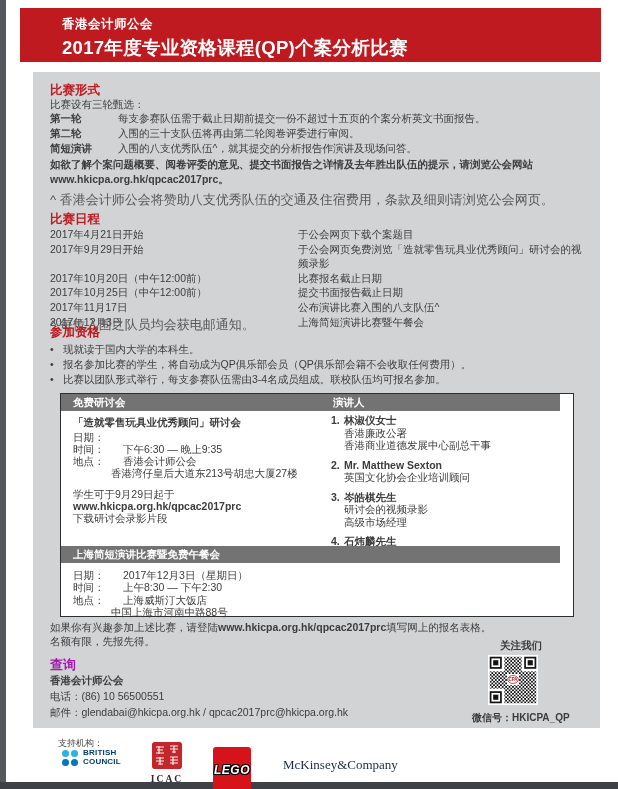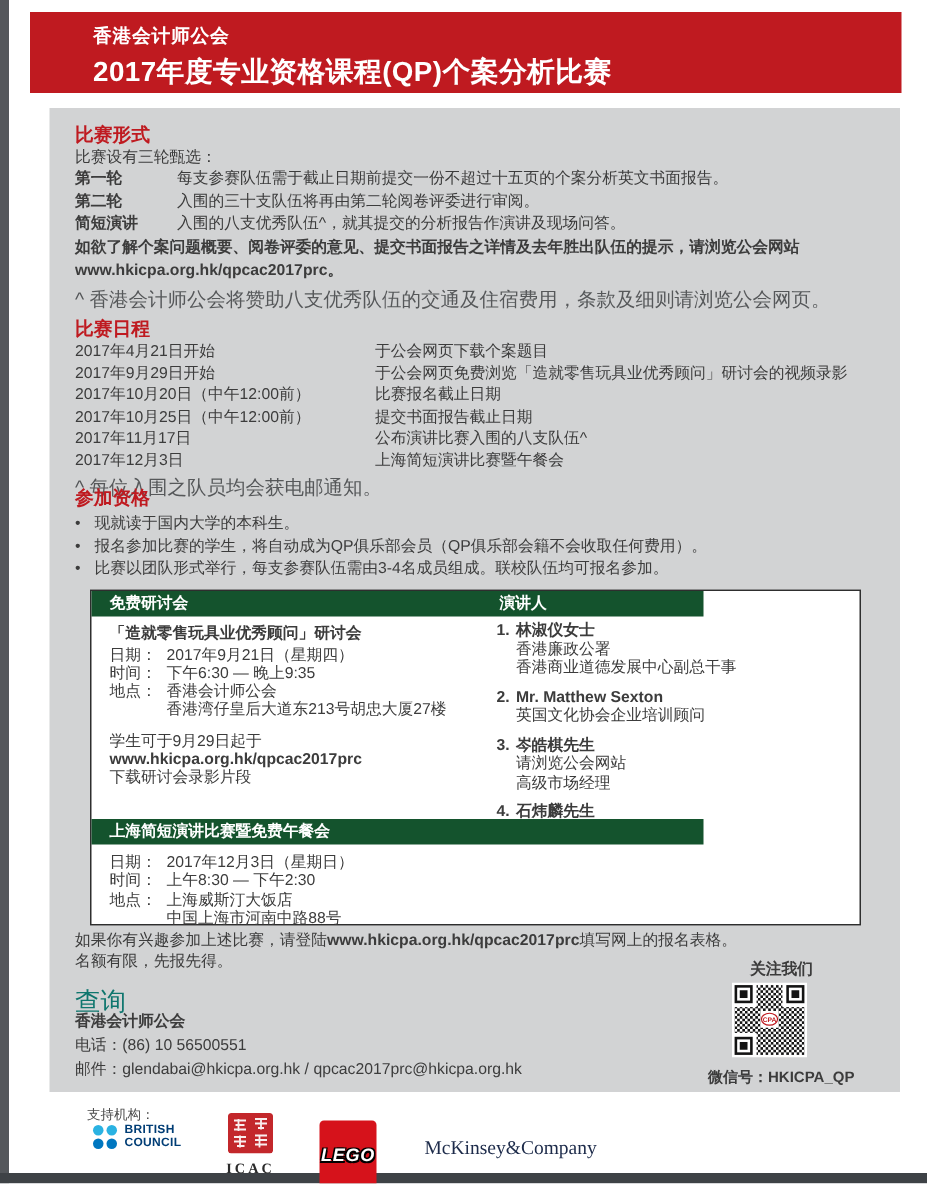--- a/index.html
+++ b/index.html
@@ -18,49 +18,49 @@
   .sec-h{position:absolute;left:17px;color:#bf1a20;font-size:12.5px;font-weight:bold;}
   .abs{position:absolute;left:17px;}
   .b{font-weight:bold;}
   .fn{font-size:13px;color:#56585a;}
 
   .round{position:absolute;left:17px;white-space:nowrap;}
   .round .rl{display:inline-block;width:68px;font-weight:bold;}
 
   .srow{display:flex;line-height:14.6px;}
   .sdate{width:200px;flex:0 0 200px;}
-  .sdesc{flex:1;}
+  .sdesc{flex:1;margin-left:48px;}
 
   .bul{display:flex;line-height:15px;}
   .dot{width:13px;flex:0 0 13px;}
 
   
   .panel{position:absolute;left:27px;top:321px;width:514px;height:224px;background:#fff;border:1px solid #2e2e2e;box-sizing:border-box;}
-  .bar{position:absolute;left:0;width:408px;height:17px;background:#14532d;color:#fff;font-size:10.5px;font-weight:bold;line-height:17px;}
+  .bar{position:absolute;left:0;width:499px;height:17px;background:#737373;color:#fff;font-size:10.5px;font-weight:bold;line-height:17px;}
   .bar1{top:0;}
   .bar1 .bt1{position:absolute;left:12px;}
   .bar1 .bt2{position:absolute;left:272px;}
   .bar2{top:152px;}
   .bar2 .bt1{position:absolute;left:12px;}
   .semcol{position:absolute;left:12px;top:22px;width:252px;line-height:12px;}
   .sem-title{font-weight:bold;margin-bottom:3px;}
-  .lrow{display:flex;}
+  .lrow{display:flex;gap:12px;}
   .lab{width:38px;flex:0 0 38px;}
   .val{flex:1;}
   .ind{margin-left:38px;}
   .video{margin-top:9px;}
   .spkcol{position:absolute;left:270px;top:20px;width:238px;line-height:12.5px;}
   .spk{margin-bottom:7px;}
   .spk-nm{display:flex;font-weight:bold;}
   .spk-no{width:13px;flex:0 0 13px;}
   .spk-ln{margin-left:13px;}
   .shcol{position:absolute;left:12px;top:175px;width:480px;line-height:12.4px;}
 
   .cta{position:absolute;left:17px;top:548px;line-height:14px;width:470px;}
-  .contact-h{position:absolute;left:17px;top:584px;color:#0f766e;font-size:17px;font-weight:normal;}
+  .contact-h{position:absolute;left:17px;top:584px;color:#a21caf;font-size:13px;font-weight:bold;}
   .contact-org{position:absolute;left:17px;top:602px;font-weight:bold;}
   .contact-phone{position:absolute;left:17px;top:618px;}
   .contact-email{position:absolute;left:17px;top:634px;}
 
   .follow{position:absolute;left:467px;top:567px;font-weight:bold;}
   .qr{position:absolute;left:455px;top:583px;width:50px;height:50px;}
   .wechat{position:absolute;left:439px;top:639px;font-weight:bold;font-size:10px;}
 
   
   .sup-label{position:absolute;left:14px;top:737px;font-size:9px;color:#4a4a4a;margin-left:44px;}
@@ -157,21 +157,20 @@
     <div class="panel">
       <div class="bar bar1">
         <span class="bt1">免费研讨会</span>
         <span class="bt2">演讲人</span>
       </div>
 
       <div class="semcol">
         <div class="sem-title">「造就零售玩具业优秀顾问」研讨会</div>
         <div class="lrow">
             <span class="lab">日期：</span>
-            <span class="val">2017年9月21日（星期四）</span>
           </div>
         <div class="lrow">
             <span class="lab">时间：</span>
             <span class="val">下午6:30 — 晚上9:35</span>
           </div>
         <div class="lrow">
             <span class="lab">地点：</span>
             <span class="val">香港会计师公会</span>
           </div>
         <div class="ind">香港湾仔皇后大道东213号胡忠大厦27楼</div>
@@ -196,21 +195,21 @@
               <span class="spk-no">2.</span>
               <span>Mr. Matthew Sexton</span>
             </div>
           <div class="spk-ln">英国文化协会企业培训顾问</div>
         </div>
         <div class="spk">
           <div class="spk-nm">
               <span class="spk-no">3.</span>
               <span>岑皓棋先生</span>
             </div>
-          <div class="spk-ln">请浏览公会网站</div>
+          <div class="spk-ln">研讨会的视频录影</div>
           <div class="spk-ln">高级市场经理</div>
         </div>
         <div class="spk">
           <div class="spk-nm">
               <span class="spk-no">4.</span>
               <span>石炜麟先生</span>
             </div>
           <div class="spk-ln">麦肯锡公司高级项目经理</div>
         </div>
       </div>

